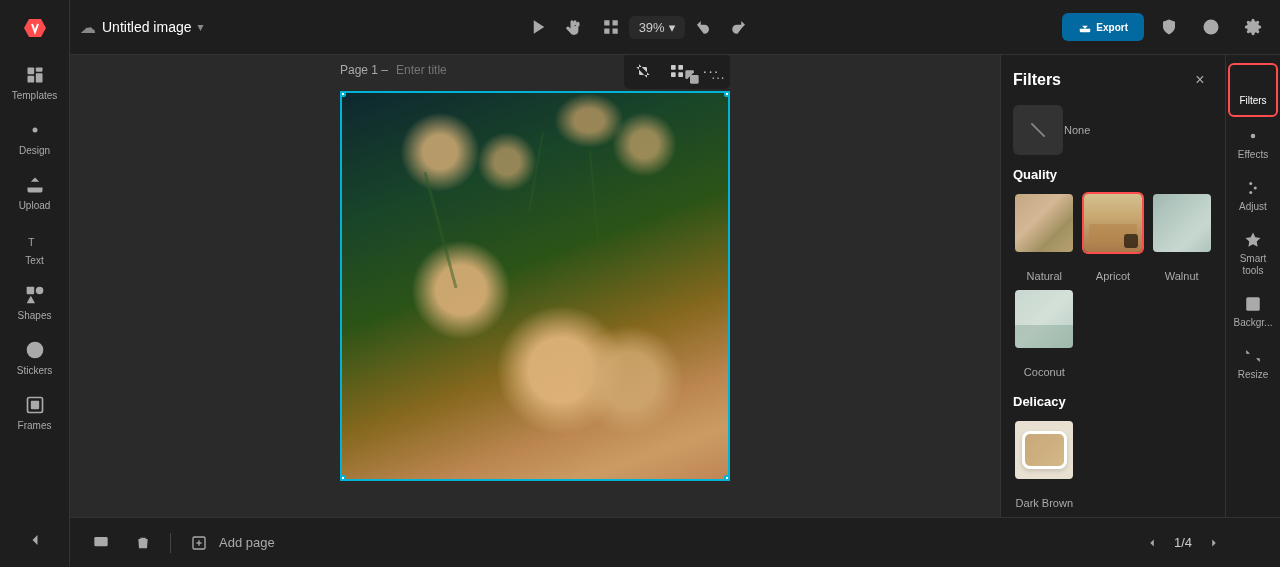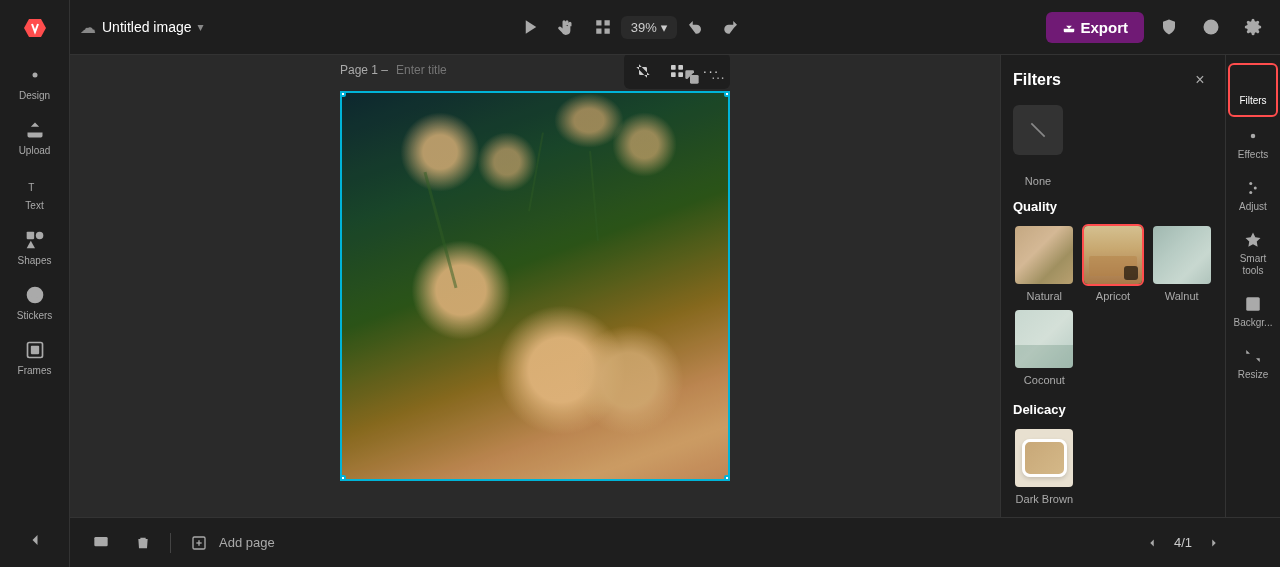--- a/index.html
+++ b/index.html
@@ -118,26 +118,26 @@
       cursor: pointer;
       color: #ccc;
       font-size: 13px;
     }
     .header-right {
       display: flex;
       align-items: center;
       gap: 8px;
     }
     .export-btn {
-      background: #701a75;
+      background: #0369a1;
       color: #fff;
       border: none;
       border-radius: 6px;
       padding: 7px 16px;
-      font-size: 15px;
+      font-size: 10px;
       cursor: pointer;
       display: flex;
       align-items: center;
       gap: 4px;
       font-weight: 600;
     }
     .header-icon-btn {
       width: 34px;
       height: 34px;
       display: flex;
@@ -365,23 +365,23 @@
       display: flex;
       align-items: center;
       justify-content: center;
       color: #aaa;
       cursor: pointer;
       border-radius: 4px;
     }
 
     .filter-none-item {
       display: inline-flex;
-      flex-direction: column;
-      align-items: center;
-      gap: 20px;
+      flex-direction: row;
+      align-items: center;
+      gap: 1px;
       margin-bottom: 12px;
       cursor: pointer;
     }
     .filter-none-box {
       width: 50px;
       height: 50px;
       background: #333;
       border-radius: 6px;
       display: flex;
       align-items: center;
@@ -404,21 +404,21 @@
     .filter-grid {
       display: grid;
       grid-template-columns: repeat(3, 1fr);
       gap: 6px;
       margin-bottom: 16px;
     }
     .filter-item {
       display: flex;
       flex-direction: column;
       align-items: center;
-      gap: 4px;
+      gap: 16px;
       cursor: pointer;
     }
     .filter-thumb {
       width: 62px;
       height: 62px;
       border-radius: 6px;
       overflow: hidden;
       position: relative;
       border: 2px solid transparent;
     }
@@ -493,20 +493,31 @@
 <body>
 
 <div class="left-sidebar">
   <div class="brand-icon">
     <svg viewBox="0 0 24 24" style="width:24px;height:24px;fill:#ff4d4d;">
       <path d="M6 3L1 12l5 9h12l5-9-5-9z"></path>
       <path d="M9 8l3 8 3-8" fill="none" stroke="#fff" stroke-width="2"></path>
     </svg>
   </div>
 
+  <div class="sidebar-item">
+    <div class="icon-box">
+      <svg viewBox="0 0 24 24">
+          <rect x="3" y="3" width="8" height="8" rx="1"></rect>
+          <rect x="13" y="3" width="8" height="5" rx="1"></rect>
+          <rect x="3" y="13" width="8" height="8" rx="1"></rect>
+          <rect x="13" y="10" width="8" height="11" rx="1"></rect>
+        </svg>
+    </div>
+    <span>Templates</span>
+  </div>
 
   <div class="sidebar-item">
     <div class="icon-box">
       <svg viewBox="0 0 24 24">
           <circle cx="12" cy="12" r="3"></circle>
           <path d="M12 2v4M12 18v4M2 12h4M18 12h4M5.6 5.6l2.8 2.8M15.6 15.6l2.8 2.8M5.6 18.4l2.8-2.8M15.6 8.4l2.8-2.8"></path>
         </svg>
     </div>
     <span>Design</span>
   </div>
@@ -854,21 +865,21 @@
       </svg>
     <span>Add page</span>
   </div>
 
   <div class="bottom-right">
     <div class="page-nav-btn">
       <svg viewBox="0 0 24 24" style="width:14px;height:14px;fill:#aaa;">
           <path d="M15 18l-6-6 6-6"></path>
         </svg>
     </div>
-    <span class="page-counter">4/1</span>
+    <span class="page-counter">1/4</span>
     <div class="page-nav-btn">
       <svg viewBox="0 0 24 24" style="width:14px;height:14px;fill:#aaa;">
           <path d="M9 18l6-6-6-6"></path>
         </svg>
     </div>
     <div class="expand-btn">
       <svg viewBox="0 0 24 24" style="width:16px;height:16px;fill:#aaa;">
           <path d="M21 15v6M15 21h6M3 9V3M9 3H3M21 9V3M15 3h6M3 15v6M9 21H3"></path>
         </svg>
     </div>

